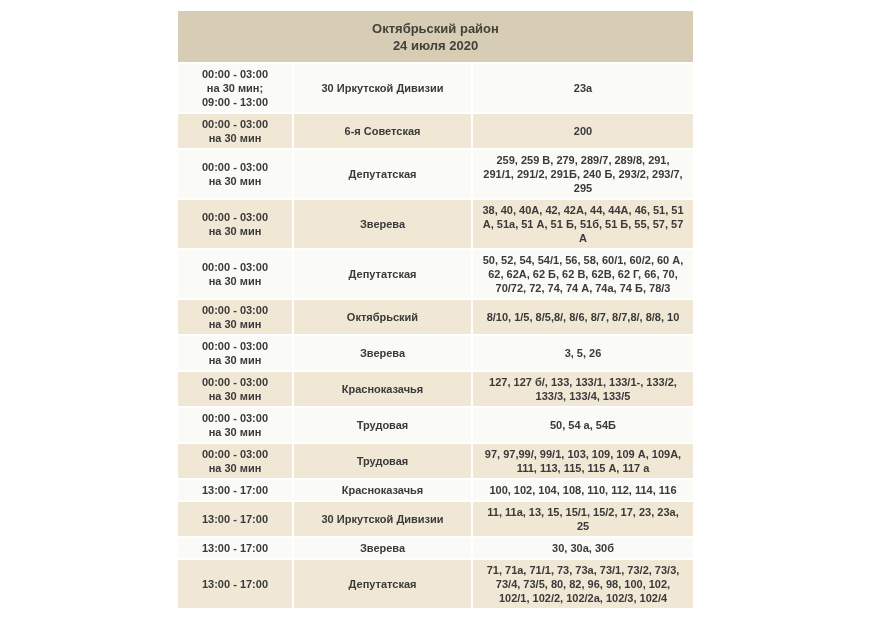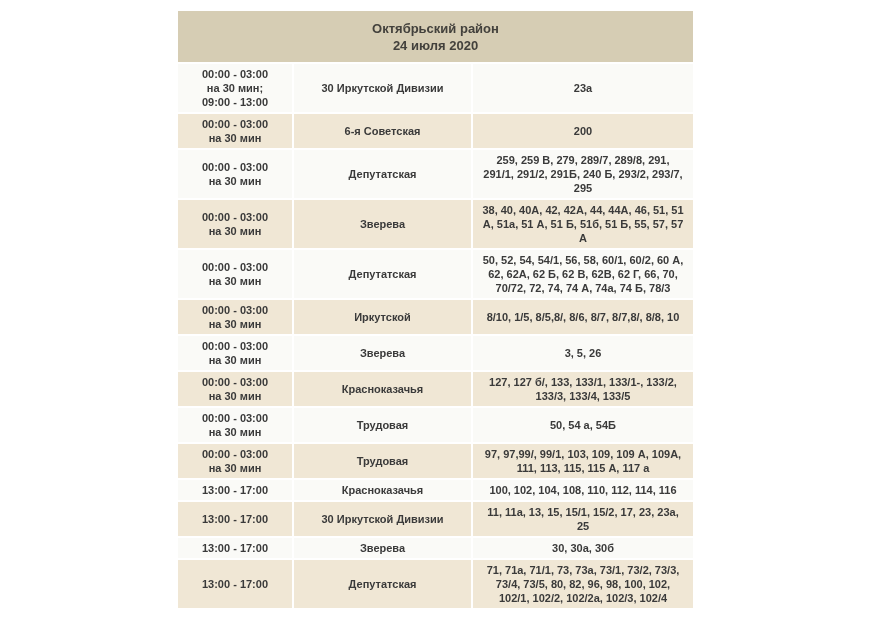--- a/index.html
+++ b/index.html
@@ -112,21 +112,21 @@
         </tr>
         <tr>
           <td class="time-cell">00:00 - 03:00
 на 30 мин</td>
           <td class="street-cell">Депутатская</td>
           <td class="houses-cell">50, 52, 54, 54/1, 56, 58, 60/1, 60/2, 60 А, 62, 62А, 62 Б, 62 В, 62В, 62 Г, 66, 70, 70/72, 72, 74, 74 А, 74а, 74 Б, 78/3</td>
         </tr>
         <tr>
           <td class="time-cell">00:00 - 03:00
 на 30 мин</td>
-          <td class="street-cell">Иркутской</td>
+          <td class="street-cell">Октябрьский</td>
           <td class="houses-cell">8/10, 1/5, 8/5,8/, 8/6, 8/7, 8/7,8/, 8/8, 10</td>
         </tr>
         <tr>
           <td class="time-cell">00:00 - 03:00
 на 30 мин</td>
           <td class="street-cell">Зверева</td>
           <td class="houses-cell">3, 5, 26</td>
         </tr>
         <tr>
           <td class="time-cell">00:00 - 03:00

